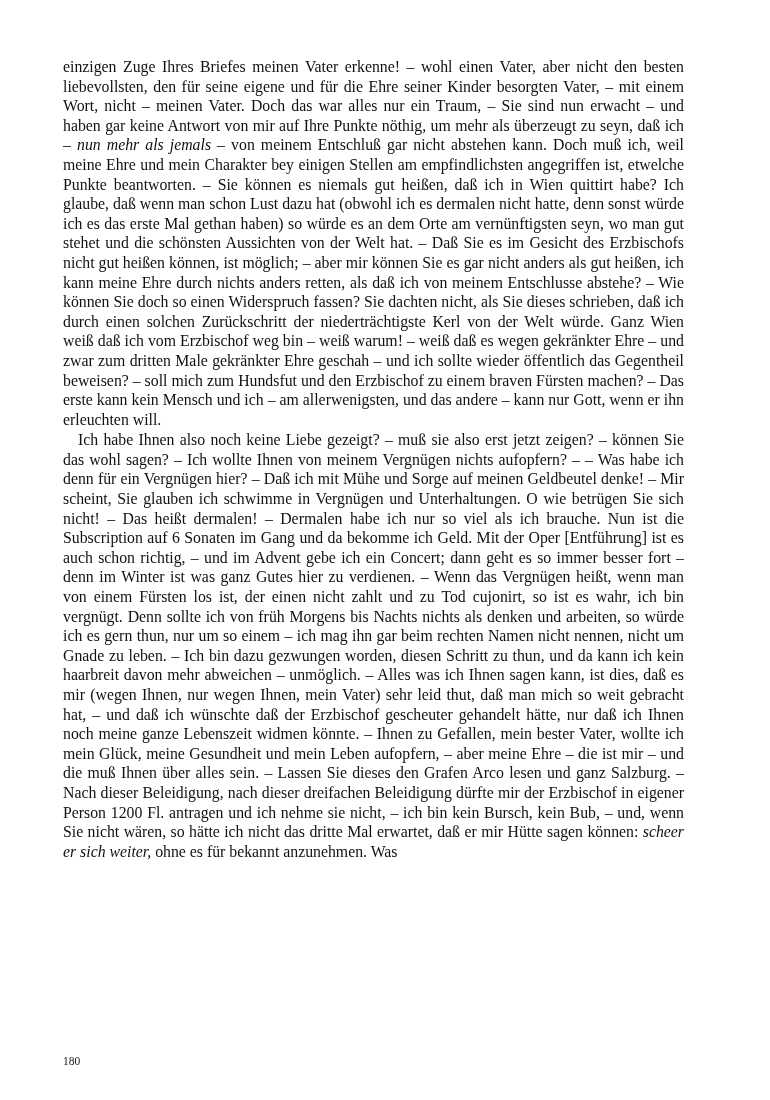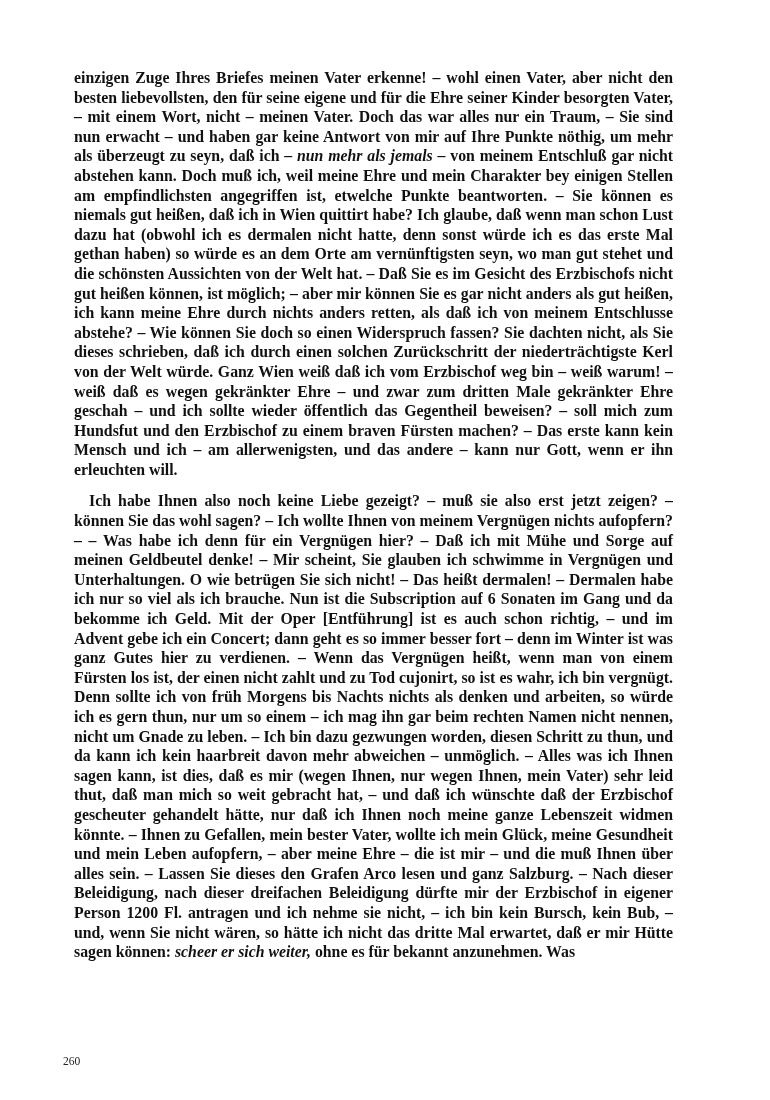--- a/index.html
+++ b/index.html
@@ -19,23 +19,22 @@
   .text-block {
     position: absolute;
     left: 62px;
     top: 56px;
     width: 623px;
     text-align: justify;
     font-size: 15.8px;
     line-height: 19.6px;
   }
   .text-block p {
-    margin: 12px;
+    margin: 1px;
     padding: 0;
-    font-weight: bold;
   }
   .text-block p.indent {
     text-indent: 15px;
   }
   .italic {
     font-style: italic;
   }
   .page-number {
     position: absolute;
     left: 63px;
@@ -46,14 +45,14 @@
   }
 </style>
 </head>
 <body>
 
 <div class="page">
   <div class="text-block">
     <p><span>einzigen Zuge Ihres Briefes meinen Vater erkenne! – wohl einen Vater, aber nicht den besten liebevollsten, den für seine eigene und für die Ehre seiner Kinder besorgten Vater, – mit einem Wort, nicht – meinen Vater. Doch das war alles nur ein Traum, – Sie sind nun erwacht – und haben gar keine Antwort von mir auf Ihre Punkte nöthig, um mehr als überzeugt zu seyn, daß ich – </span><span class="italic">nun mehr als jemals</span><span> – von meinem Entschluß gar nicht abstehen kann. Doch muß ich, weil meine Ehre und mein Charakter bey einigen Stellen am empfindlichsten angegriffen ist, etwelche Punkte beantworten. – Sie können es niemals gut heißen, daß ich in Wien quittirt habe? Ich glaube, daß wenn man schon Lust dazu hat (obwohl ich es dermalen nicht hatte, denn sonst würde ich es das erste Mal gethan haben) so würde es an dem Orte am vernünftigsten seyn, wo man gut stehet und die schönsten Aussichten von der Welt hat. – Daß Sie es im Gesicht des Erzbischofs nicht gut heißen können, ist möglich; – aber mir können Sie es gar nicht anders als gut heißen, ich kann meine Ehre durch nichts anders retten, als daß ich von meinem Entschlusse abstehe? – Wie können Sie doch so einen Widerspruch fassen? Sie dachten nicht, als Sie dieses schrieben, daß ich durch einen solchen Zurückschritt der niederträchtigste Kerl von der Welt würde. Ganz Wien weiß daß ich vom Erzbischof weg bin – weiß warum! – weiß daß es wegen gekränkter Ehre – und zwar zum dritten Male gekränkter Ehre geschah – und ich sollte wieder öffentlich das Gegentheil beweisen? – soll mich zum Hundsfut und den Erzbischof zu einem braven Fürsten machen? – Das erste kann kein Mensch und ich – am allerwenigsten, und das andere – kann nur Gott, wenn er ihn erleuchten will.</span></p>
     <p class="indent"><span>Ich habe Ihnen also noch keine Liebe gezeigt? – muß sie also erst jetzt zeigen? – können Sie das wohl sagen? – Ich wollte Ihnen von meinem Vergnügen nichts aufopfern? – – Was habe ich denn für ein Vergnügen hier? – Daß ich mit Mühe und Sorge auf meinen Geldbeutel denke! – Mir scheint, Sie glauben ich schwimme in Vergnügen und Unterhaltungen. O wie betrügen Sie sich nicht! – Das heißt dermalen! – Dermalen habe ich nur so viel als ich brauche. Nun ist die Subscription auf 6 Sonaten im Gang und da bekomme ich Geld. Mit der Oper [Entführung] ist es auch schon richtig, – und im Advent gebe ich ein Concert; dann geht es so immer besser fort – denn im Winter ist was ganz Gutes hier zu verdienen. – Wenn das Vergnügen heißt, wenn man von einem Fürsten los ist, der einen nicht zahlt und zu Tod cujonirt, so ist es wahr, ich bin vergnügt. Denn sollte ich von früh Morgens bis Nachts nichts als denken und arbeiten, so würde ich es gern thun, nur um so einem – ich mag ihn gar beim rechten Namen nicht nennen, nicht um Gnade zu leben. – Ich bin dazu gezwungen worden, diesen Schritt zu thun, und da kann ich kein haarbreit davon mehr abweichen – unmöglich. – Alles was ich Ihnen sagen kann, ist dies, daß es mir (wegen Ihnen, nur wegen Ihnen, mein Vater) sehr leid thut, daß man mich so weit gebracht hat, – und daß ich wünschte daß der Erzbischof gescheuter gehandelt hätte, nur daß ich Ihnen noch meine ganze Lebenszeit widmen könnte. – Ihnen zu Gefallen, mein bester Vater, wollte ich mein Glück, meine Gesundheit und mein Leben aufopfern, – aber meine Ehre – die ist mir – und die muß Ihnen über alles sein. – Lassen Sie dieses den Grafen Arco lesen und ganz Salzburg. – Nach dieser Beleidigung, nach dieser dreifachen Beleidigung dürfte mir der Erzbischof in eigener Person 1200 Fl. antragen und ich nehme sie nicht, – ich bin kein Bursch, kein Bub, – und, wenn Sie nicht wären, so hätte ich nicht das dritte Mal erwartet, daß er mir Hütte sagen können: </span><span class="italic">scheer er sich weiter,</span><span> ohne es für bekannt anzunehmen. Was</span></p>
   </div>
-  <div class="page-number">260</div>
+  <div class="page-number">180</div>
 </div>
 
 </body></html>

